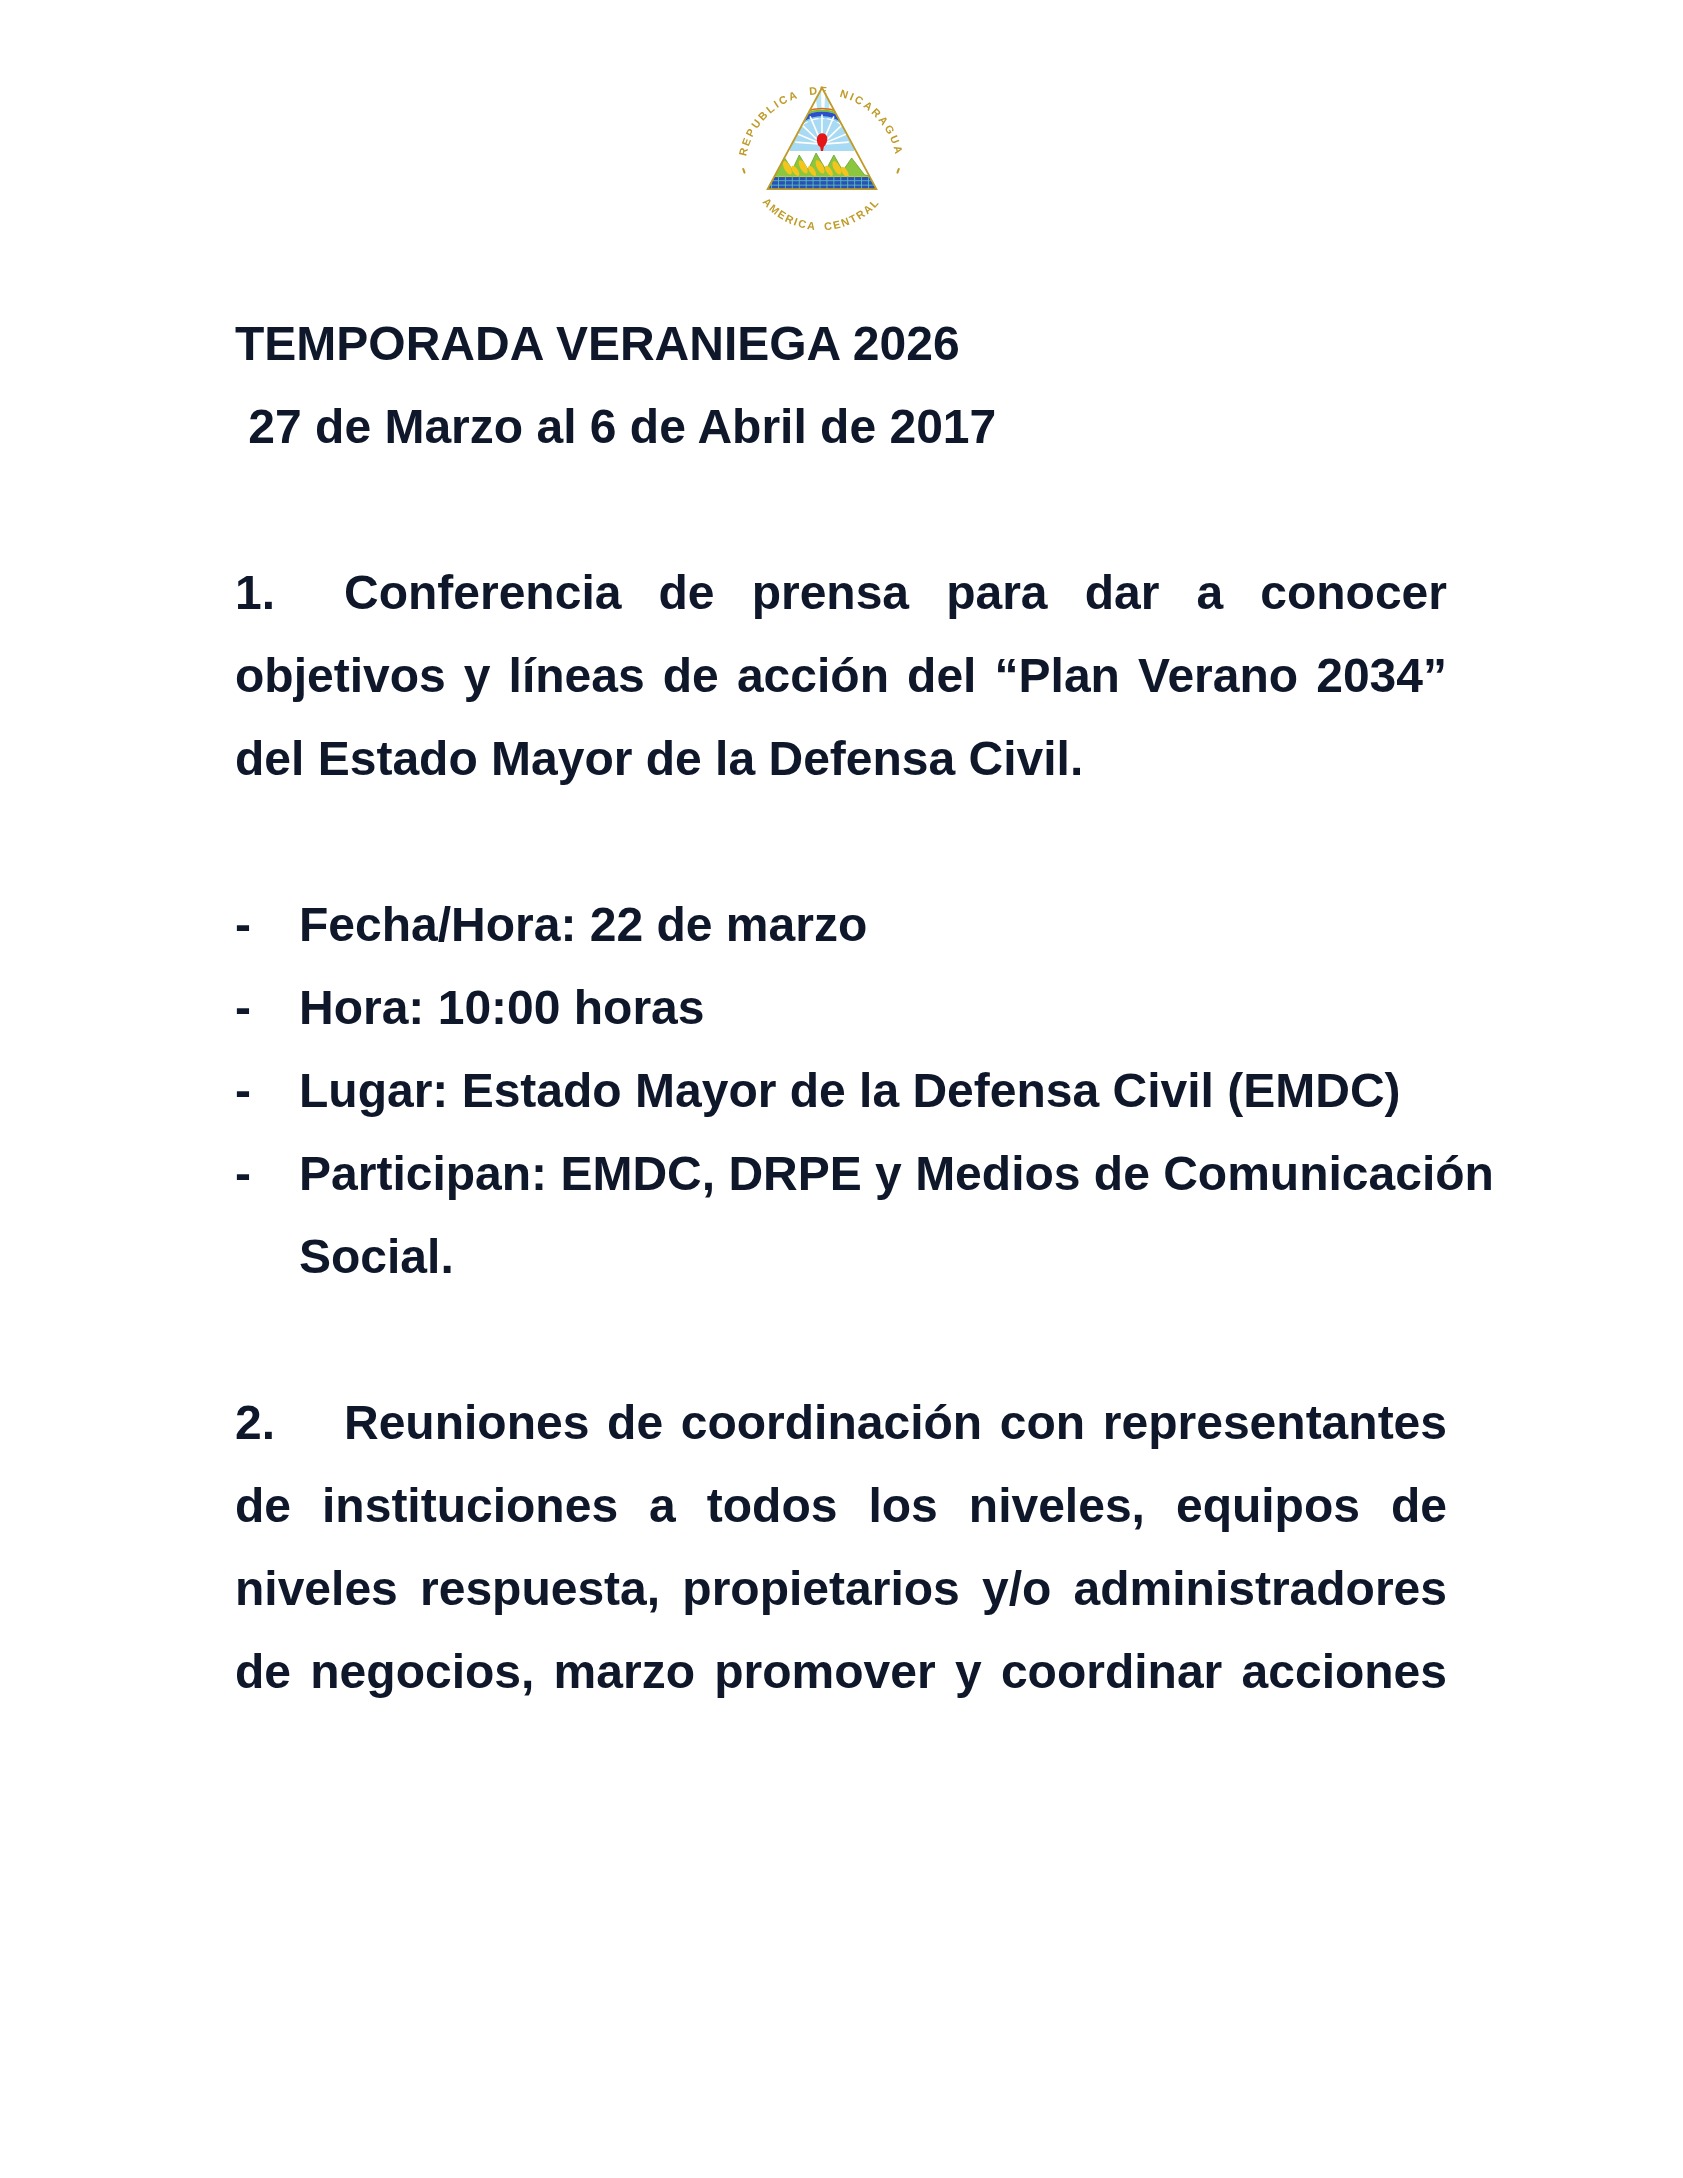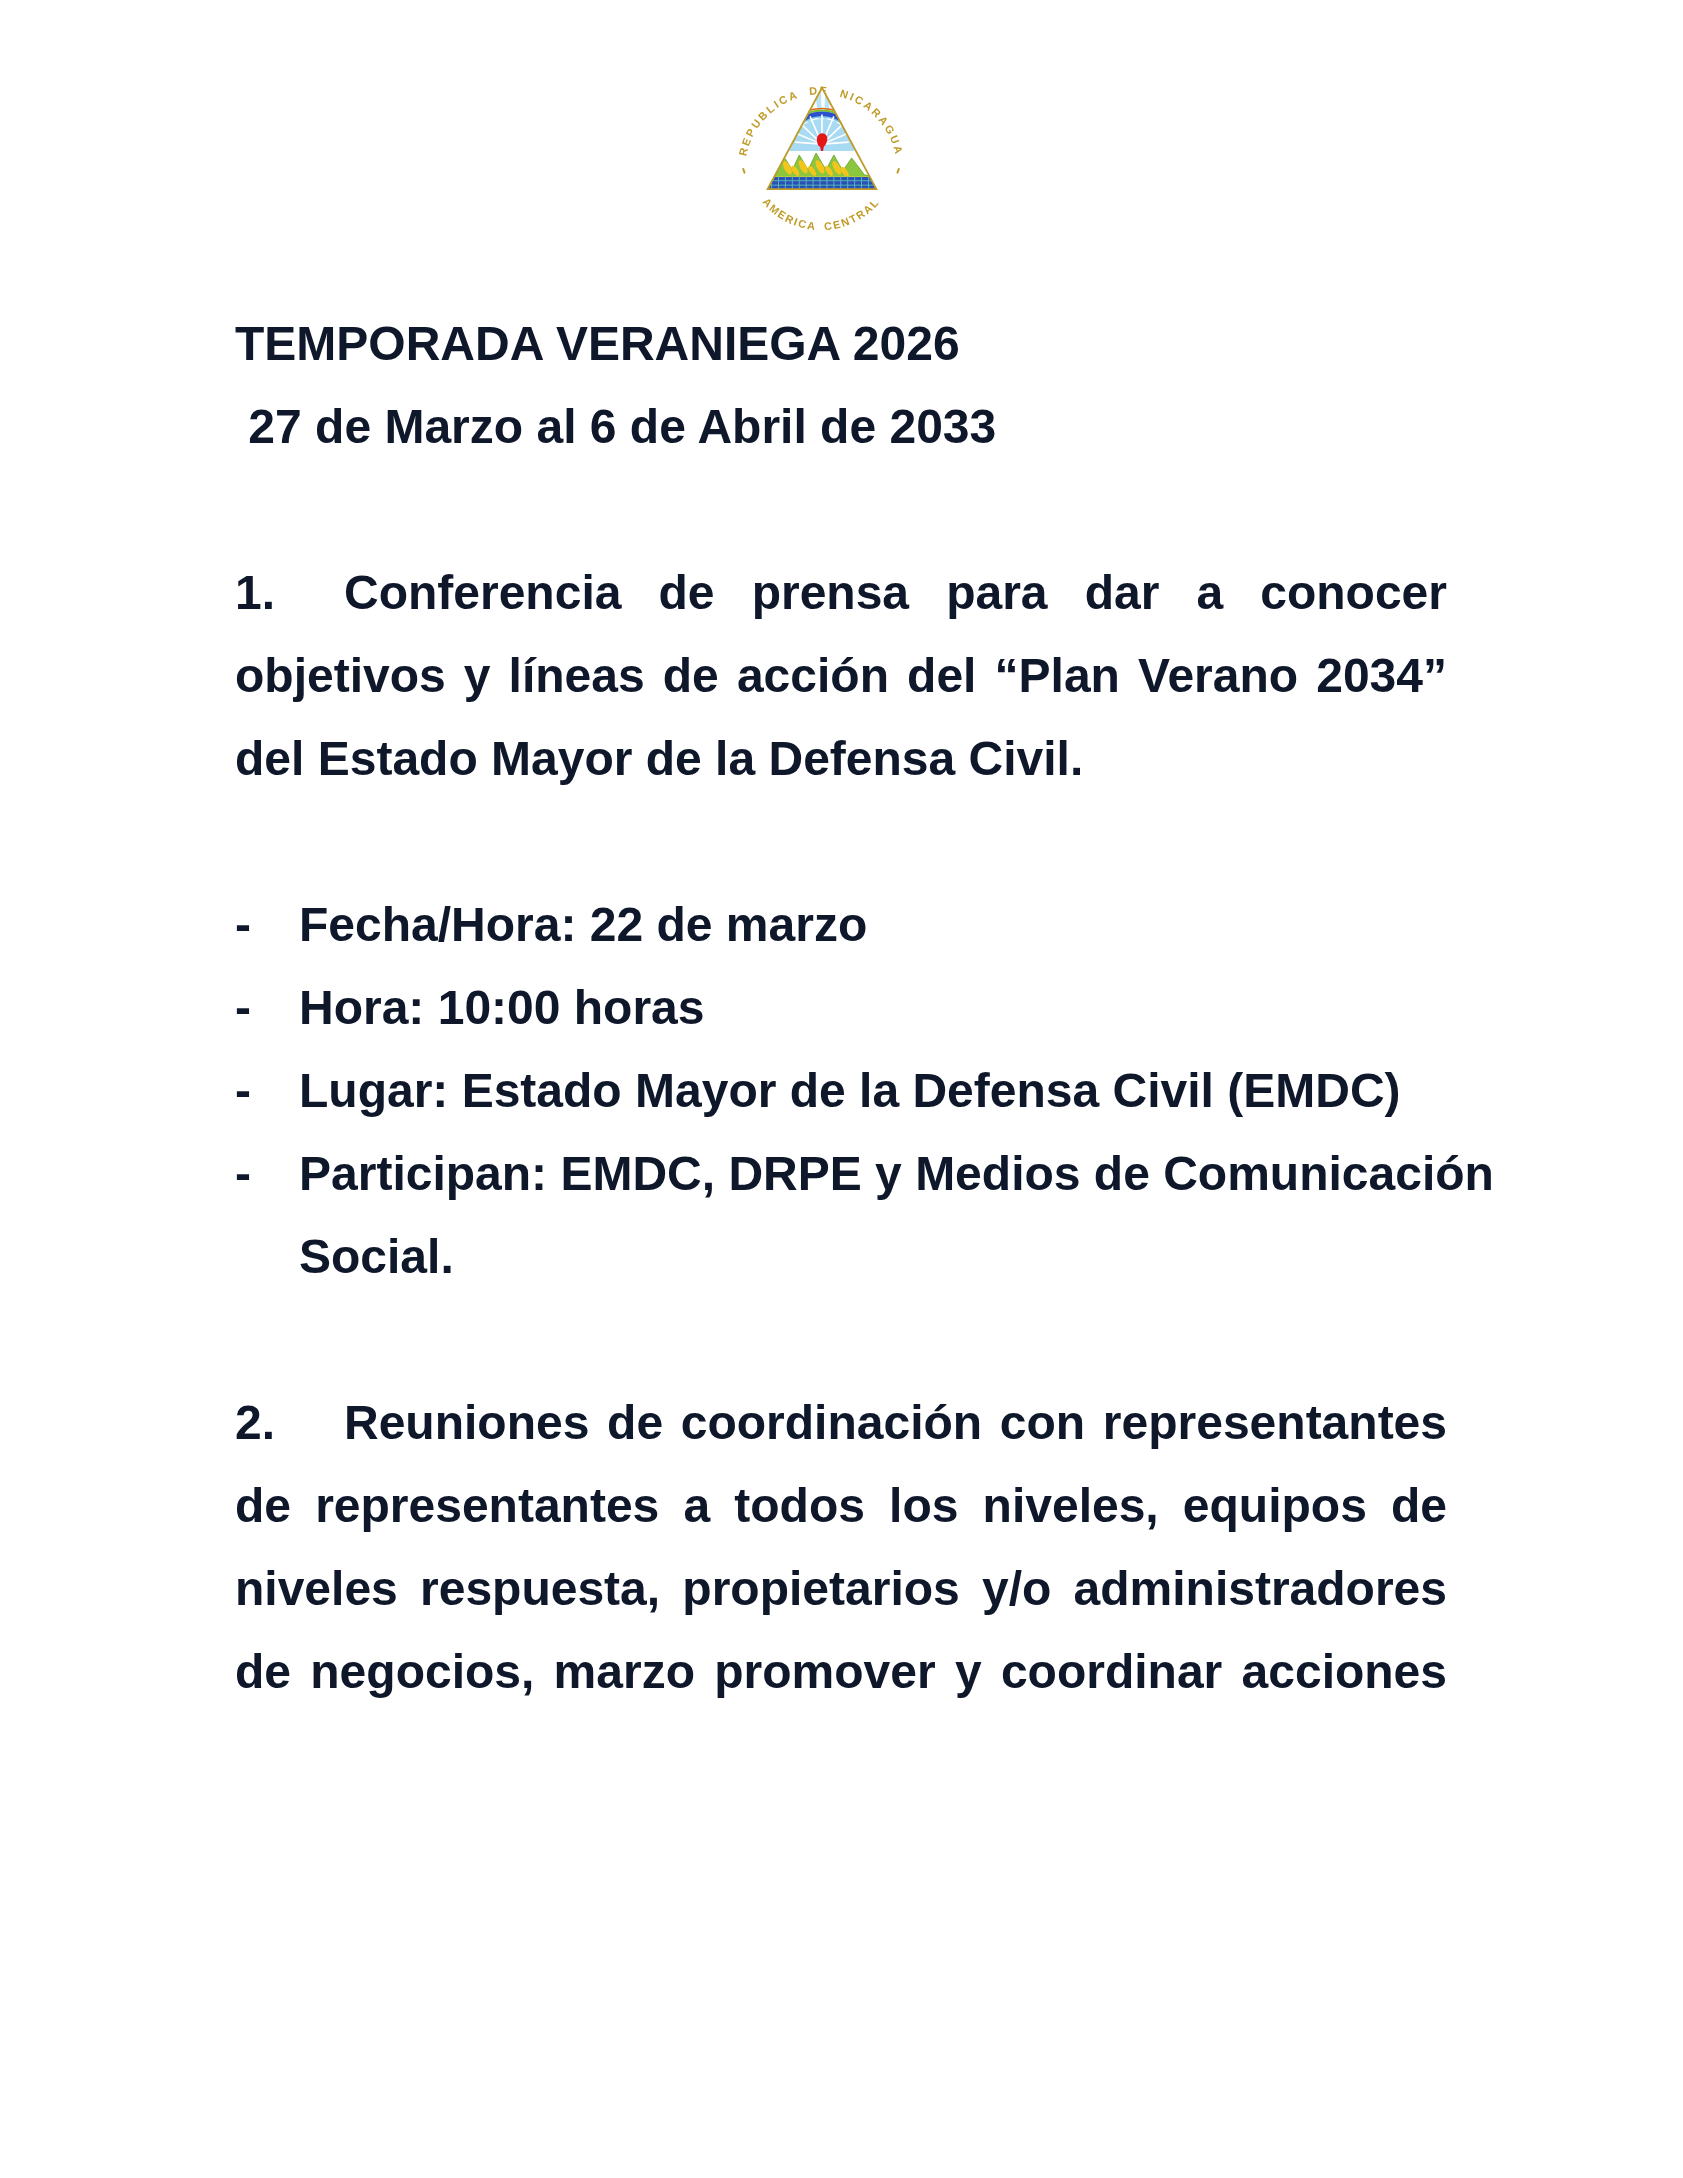--- a/index.html
+++ b/index.html
@@ -114,21 +114,21 @@
             <line x1="145" y1="112.5" x2="145" y2="126.5"></line>
         </g>
       </g>
     </g>
 
     <path d="M91,23 L146,125.5 L36,125.5 Z" fill="none" stroke="#bf9b28" stroke-width="1.8"></path>
   </svg>
 
   <div class="doc">
       <div class="line w-para">TEMPORADA VERANIEGA 2026</div>
-      <div class="line w-para"> 27 de Marzo al 6 de Abril de 2033</div>
+      <div class="line w-para"> 27 de Marzo al 6 de Abril de 2017</div>
       <div class="spacer"></div>
       <div class="line w-para just"><span class="num">1.</span><span>Conferencia de prensa para dar a conocer</span></div>
       <div class="line just w-para">objetivos y líneas de acción del “Plan Verano 2034”</div>
       <div class="line w-para">del Estado Mayor de la Defensa Civil.</div>
       <div class="spacer"></div>
       <div class="bullet-item">
         <span class="marker">-</span>
         <div class="line">Fecha/Hora: 22 de marzo</div>
       </div>
       <div class="bullet-item">
@@ -139,18 +139,18 @@
         <span class="marker">-</span>
         <div class="line">Lugar: Estado Mayor de la Defensa Civil (EMDC)</div>
       </div>
       <div class="bullet-item">
         <span class="marker">-</span>
         <div class="line">Participan: EMDC, DRPE y Medios de Comunicación</div>
         <div class="line">Social.</div>
       </div>
       <div class="spacer"></div>
       <div class="line w-para just"><span class="num">2.</span><span>Reuniones de coordinación con representantes</span></div>
-      <div class="line just w-para">de representantes a todos los niveles, equipos de</div>
+      <div class="line just w-para">de instituciones a todos los niveles, equipos de</div>
       <div class="line just w-para">niveles respuesta, propietarios y/o administradores</div>
       <div class="line just w-para">de negocios, marzo promover y coordinar acciones</div>
     </div>
 </div>
 
 
 </body></html>

